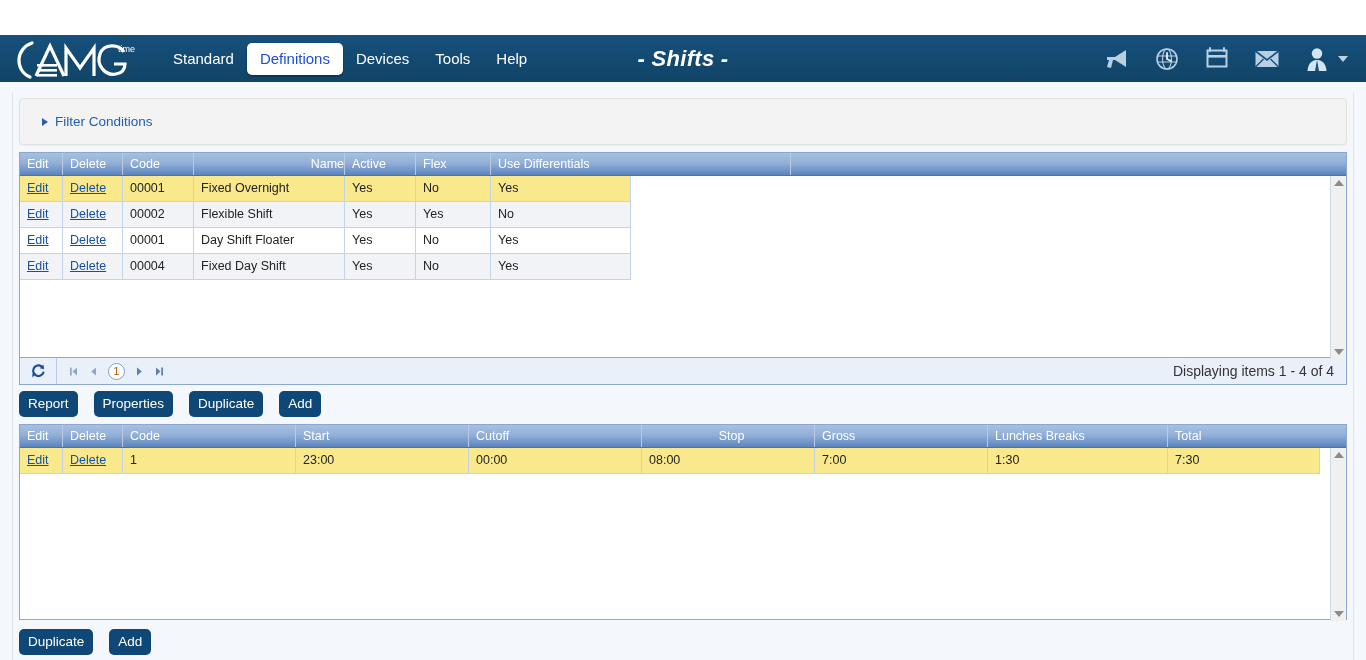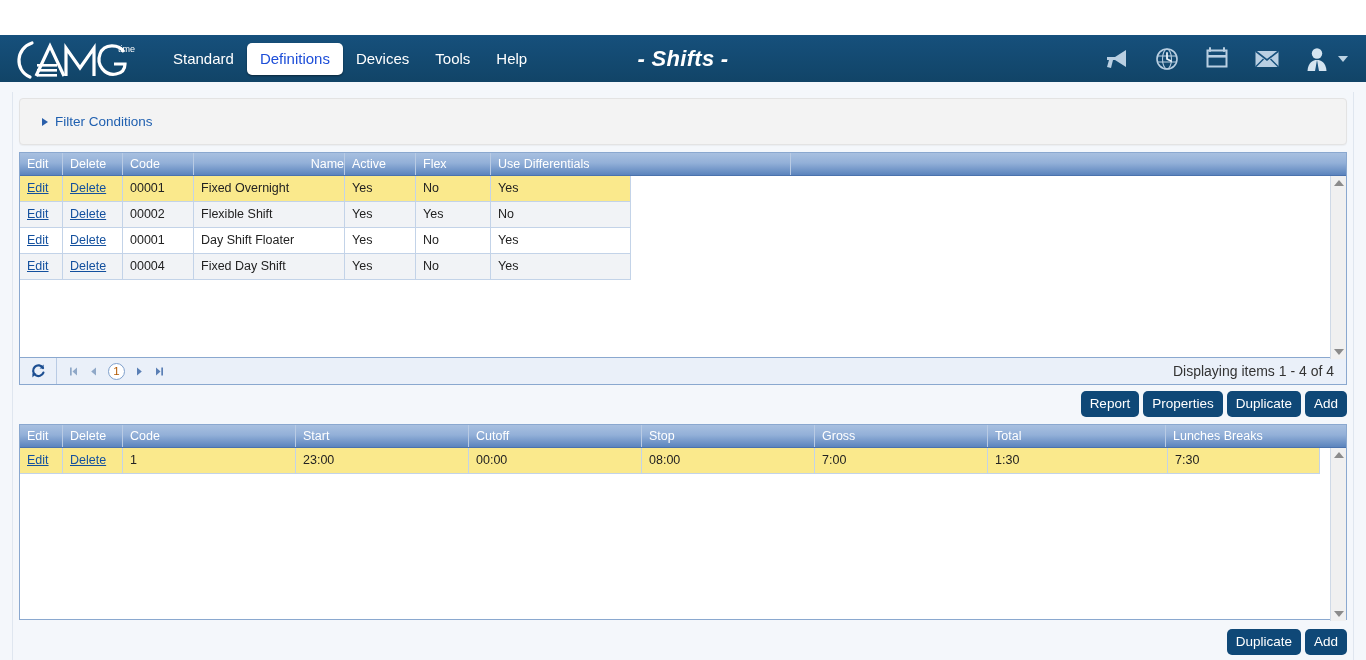--- a/index.html
+++ b/index.html
@@ -230,22 +230,21 @@
   .pager-info {
     margin-left: auto;
     padding-right: 12px;
     color: #333;
     font-size: 14px;
   }
 
   
   .btn-row {
     display: flex;
-    justify-content: flex-end;
-    gap: 4px;
+    gap: 16px;
     padding: 6px 0 7px 0;
   }
   .btn {
     background: #0f4877;
     color: #ffffff;
     border: none;
     border-radius: 5px;
     font-family: "Liberation Sans", sans-serif;
     font-size: 13.5px;
     padding: 5px 9px;
@@ -443,24 +442,24 @@
       <button class="btn">Add</button>
     </div>
 
     <div class="grid-wrap" style="height:196px;">
       <div class="grid-head">
         <div class="hcell" style="width:43px;">Edit</div>
         <div class="hcell" style="width:60px;">Delete</div>
         <div class="hcell" style="width:173px;">Code</div>
         <div class="hcell" style="width:173px;">Start</div>
         <div class="hcell" style="width:173px;">Cutoff</div>
-        <div class="hcell" style="width:173px;">Stop</div>
+        <div class="hcell" style="width:173px;text-align:center;">Stop</div>
         <div class="hcell" style="width:173px;">Gross</div>
+        <div class="hcell" style="width:180px;">Lunches Breaks</div>
         <div class="hcell" style="flex:1;">Total</div>
-        <div class="hcell" style="width:180px;">Lunches Breaks</div>
       </div>
 
       <div class="grid-body">
         <div class="grid-row sel">
           <div class="cell" style="width:43px;"><a>Edit</a></div>
           <div class="cell" style="width:60px;"><a>Delete</a></div>
           <div class="cell" style="width:173px;">1</div>
           <div class="cell" style="width:173px;">23:00</div>
           <div class="cell" style="width:173px;">00:00</div>
           <div class="cell" style="width:173px;">08:00</div>

